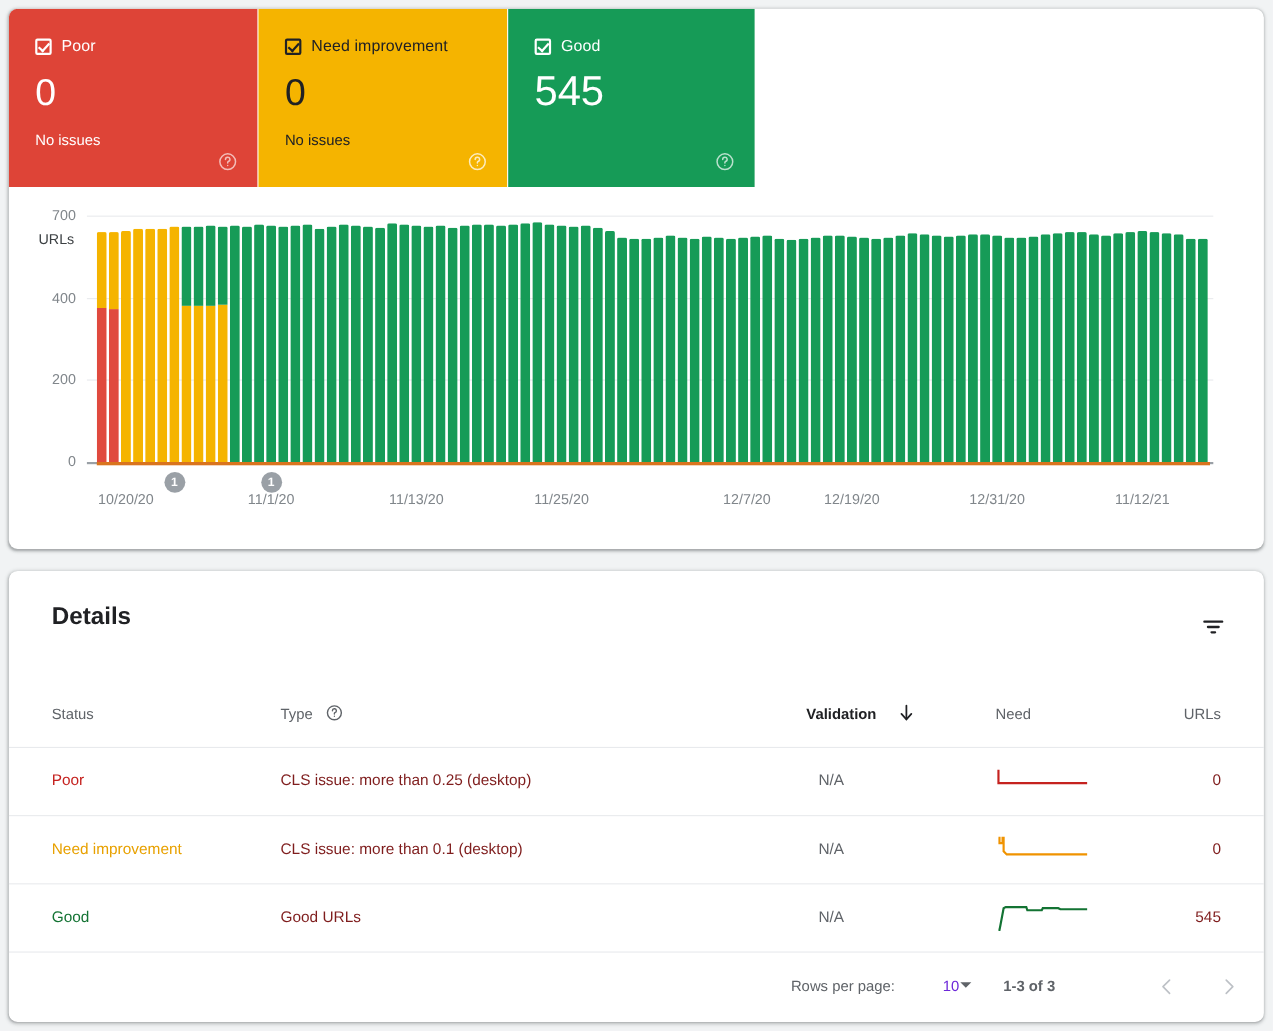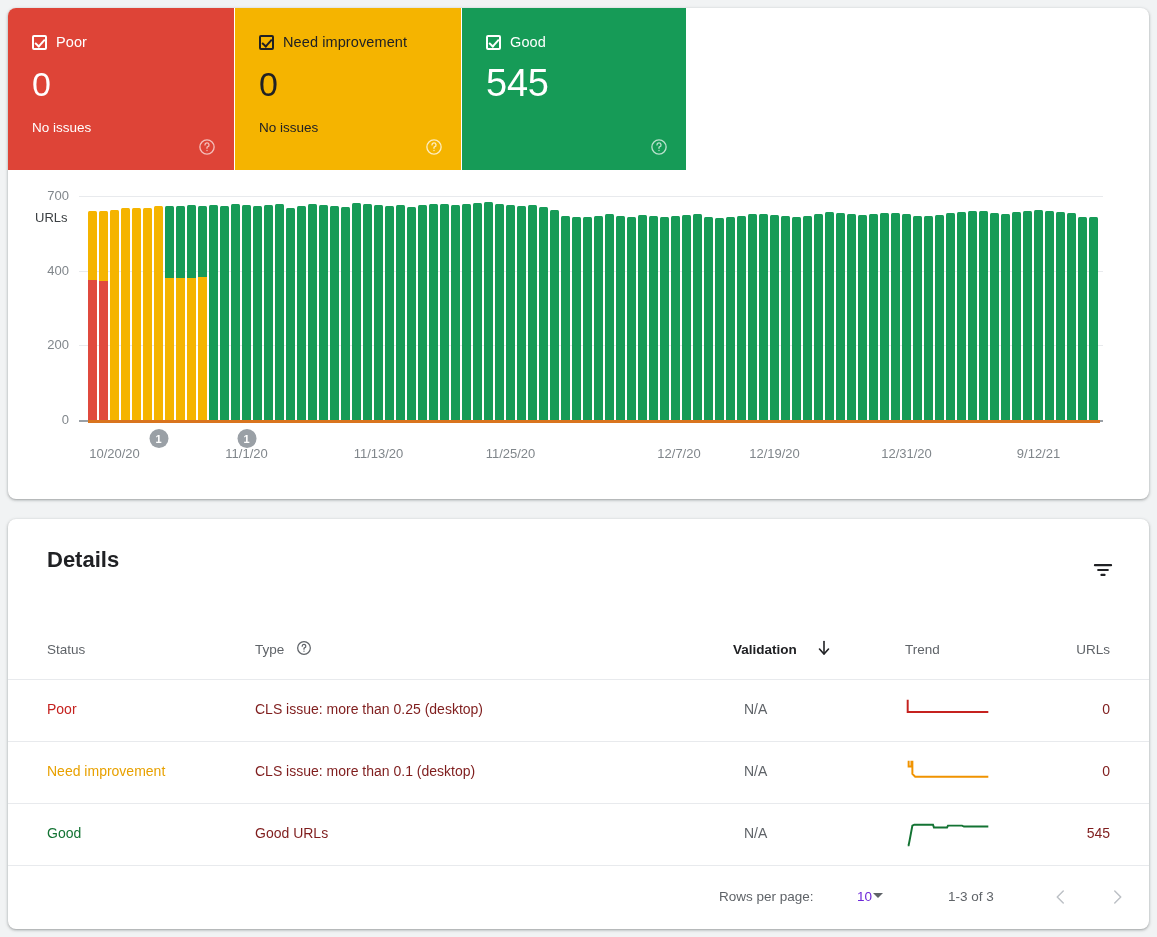--- a/index.html
+++ b/index.html
@@ -534,21 +534,21 @@
         </div>
       <div class="baseline-orange"></div>
       <div class="xticks" id="xticks">
           <div class="xtick" style="left: 106.5px;">10/20/20</div>
           <div class="xtick" style="left: 238.5px;">11/1/20</div>
           <div class="xtick" style="left: 370.5px;">11/13/20</div>
           <div class="xtick" style="left: 502.5px;">11/25/20</div>
           <div class="xtick" style="left: 671px;">12/7/20</div>
           <div class="xtick" style="left: 766.5px;">12/19/20</div>
           <div class="xtick" style="left: 898.5px;">12/31/20</div>
-          <div class="xtick" style="left: 1030.5px;">9/12/21</div>
+          <div class="xtick" style="left: 1030.5px;">11/12/21</div>
         </div>
       <div id="annots">
           <div class="annot" style="left: 150.5px; top: 259px;">1</div>
           <div class="annot" style="left: 238.5px; top: 259px;">1</div>
         </div>
     </div>
   </div>
 
   <div class="details-panel">
     <div class="details-title">Details</div>
@@ -571,21 +571,21 @@
           <circle cx="12" cy="16.7" r=".95" fill="#5f6368" stroke="none"></circle>
         </svg>
       </span>
       <div class="th active" style="left:725px;">Validation</div>
       <span style="position:absolute;left:808px;top:19px;">
         <svg width="16" height="18" viewBox="0 0 16 18" stroke="#202124" stroke-width="1.6" fill="none" stroke-linecap="round">
           <line x1="8" y1="2.5" x2="8" y2="14.5"></line>
           <polyline points="3.5,10 8,15 12.5,10"></polyline>
         </svg>
       </span>
-      <div class="th" style="left:897px;">Trend</div>
+      <div class="th" style="left:897px;">Need</div>
       <div class="th" style="right:39px;">URLs</div>
     </div>
 
     <div id="rows">
         <div class="row" style="top: 161px;">
           <div class="cell status st-poor" style="left:39px;">Poor</div>
           <div class="cell" style="left:247px;">CLS issue: more than 0.25 (desktop)</div>
           <div class="cell val" style="left:736px;">N/A</div>
           <div class="cell num" style="right:39px;">0</div>
           <svg class="spark" viewBox="0 0 90 32">
@@ -609,21 +609,21 @@
           <svg class="spark" viewBox="0 0 90 32">
             <polyline points="2,27 3,27 4,22 7,6 9,5 29,5 30,8 44,8 45,6 60,6 62,7 88,7" fill="none" stroke="#137333" stroke-width="2.1" stroke-linejoin="miter" stroke-linecap="butt"></polyline>
           </svg>
         </div>
       </div>
 
     <div class="footer">
       <div class="foot-item" style="left:711px;">Rows per page:</div>
       <div class="foot-item strong" style="left:849px;">10</div>
       <div class="caret" style="left:865px;"></div>
-      <div class="foot-item" style="left:940px;">1-3 of 3</div>
+      <div class="foot-item" style="left:904px;font-weight:bold;">1-3 of 3</div>
       <div class="pg-btn" style="left:1037px;">
         <svg width="18" height="18" viewBox="0 0 24 24" fill="none" stroke="#bdc1c6" stroke-width="2" stroke-linecap="round" stroke-linejoin="round">
           <polyline points="15,4 7,12 15,20"></polyline>
         </svg>
       </div>
       <div class="pg-btn" style="left:1093px;">
         <svg width="18" height="18" viewBox="0 0 24 24" fill="none" stroke="#bdc1c6" stroke-width="2" stroke-linecap="round" stroke-linejoin="round">
           <polyline points="9,4 17,12 9,20"></polyline>
         </svg>
       </div>

